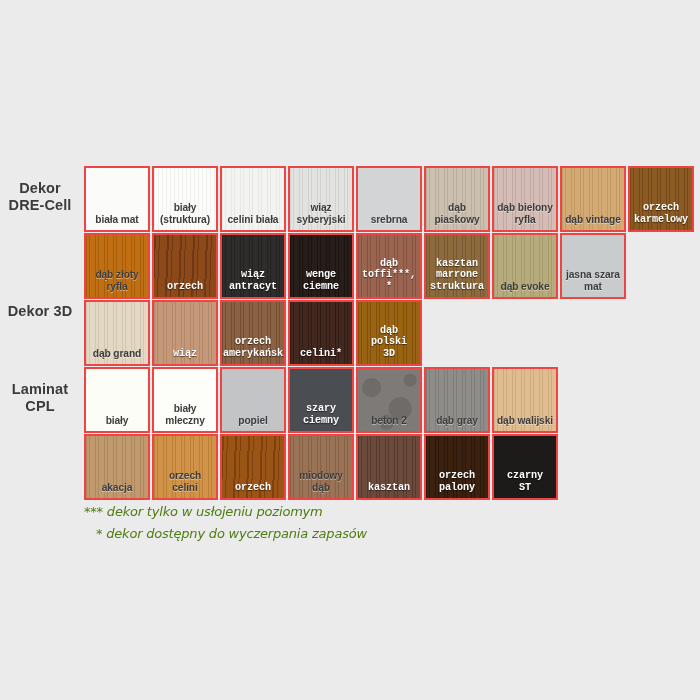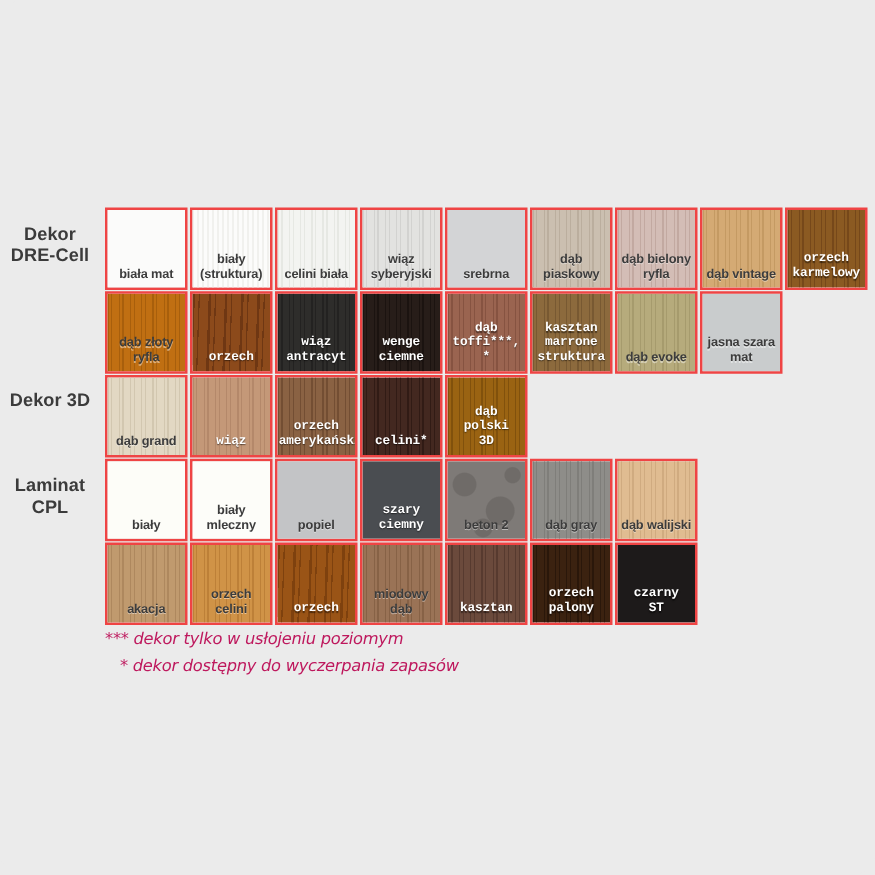--- a/index.html
+++ b/index.html
@@ -61,36 +61,36 @@
     white-space: pre-line;
     letter-spacing: -0.1px;
   }
   .cap.dark  { color: #3c3c3c; text-shadow: 0 1px 0 rgba(255,255,255,.45); }
   .cap.light { color: #ffffff; text-shadow: 0 1px 1px rgba(0,0,0,.55); font-family: Liberation Mono, monospace; }
 
   
   .footnote {
     position: absolute;
     left: 84px;
-    color: #be185d;
+    color: #4d7c0f;
     font-size: 13px;
     font-style: italic;
     font-family: "DejaVu Sans", sans-serif;
     letter-spacing: -0.2px;
     white-space: pre;
   }
 </style>
 </head>
 <body style="background: rgb(235, 235, 235);">
 
 <div id="stage" style="background: rgb(235, 235, 235); border-radius: 18px;">
   <div id="labels">
       <div class="cat-label" style="top: 180px; white-space: pre-line;">Dekor
 DRE-Cell</div>
-      <div class="cat-label" style="top: 313px; white-space: pre-line;">Dekor 3D</div>
+      <div class="cat-label" style="top: 303px; white-space: pre-line;">Dekor 3D</div>
       <div class="cat-label" style="top: 381px; white-space: pre-line;">Laminat
 CPL</div>
     </div>
   <div id="grid">
       <div class="row" style="top: 166px;">
         <div class="swatch">
           <div class="grain" style="background:#fbfbfa;"></div>
           <div class="cap dark">biała mat</div>
         </div>
         <div class="swatch">

